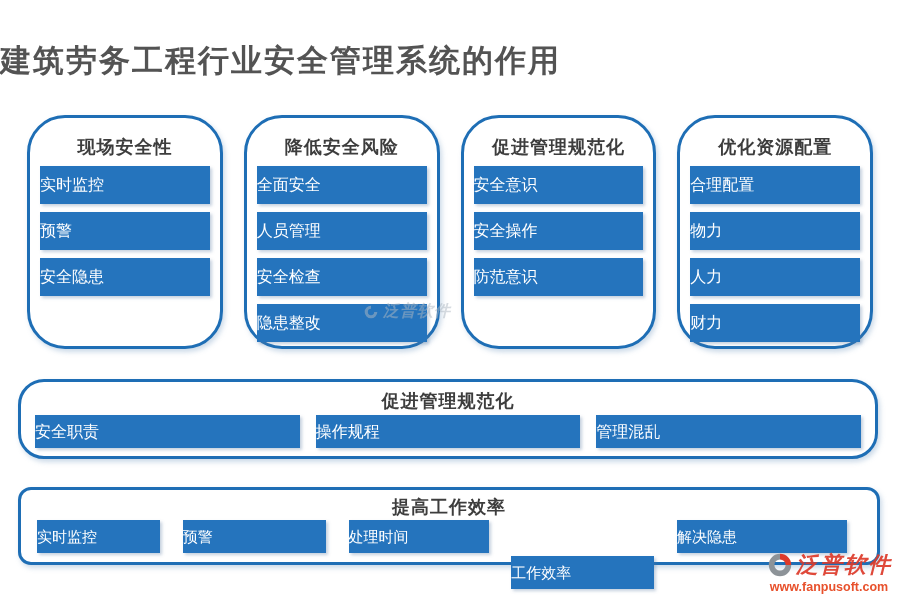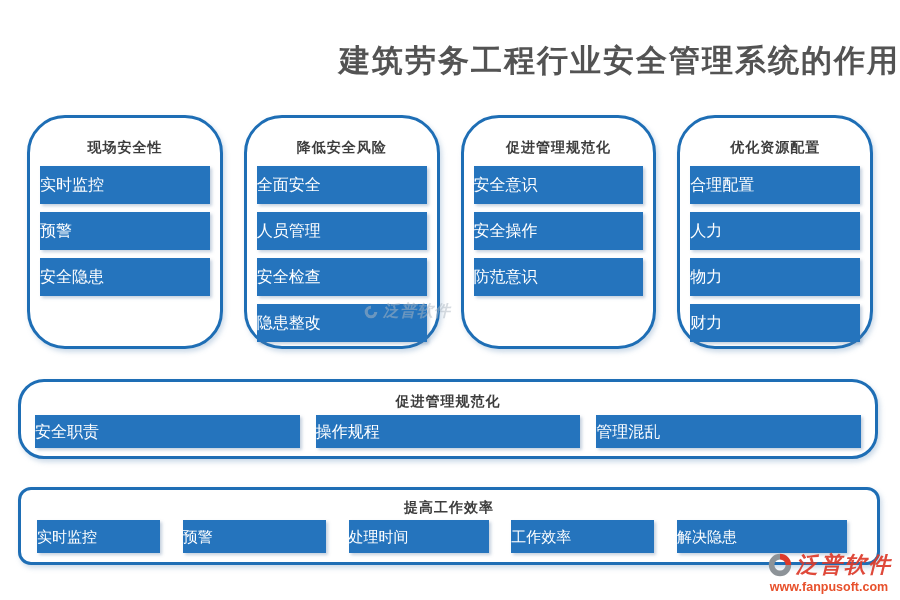--- a/index.html
+++ b/index.html
@@ -7,42 +7,42 @@
   .page {
     position: relative;
     width: 900px;
     height: 600px;
     background: #ffffff;
     font-family: "Liberation Sans", "DejaVu Sans", sans-serif;
     overflow: hidden;
   }
   .main-title {
     padding-top: 40px;
-    text-align: right;
+    text-align: left;
     font-size: 31px;
     font-weight: bold;
     color: #535353;
     letter-spacing: 2px;
   }
   
   .row1 { display: flex; gap: 21px; margin: 33px 27px 0 27px; }
   .row2 { display: flex; gap: 24px; margin: 30px 22px 0 18px; }
   .row3 { margin: 28px 20px 0 18px; }
   
   .card {
     background: #ffffff;
     border: 3px solid #1e6eb5;
     box-shadow: 2px 3px 5px rgba(110,150,190,.35);
   }
   .card-sm { flex: 1; border-radius: 38px; height: 234px; padding: 8px 10px 0 10px; }
   .card-md { flex: 1; border-radius: 26px; height: 80px; }
   .card-lg { border-radius: 13px; height: 78px; }
   .card-title {
     text-align: center;
-    font-size: 14px;
+    font-size: 18px;
     font-weight: bold;
     color: #3d3d3d;
     letter-spacing: 1px;
   }
   .card-sm .card-title { height: 40px; line-height: 42px; }
   .card-md .card-title { height: 33px; line-height: 38px; }
   .card-lg .card-title { height: 30px; line-height: 34px; }
   
   .btn {
     background: #2574bd;
@@ -54,21 +54,21 @@
     overflow: hidden;
   }
   .card-sm .btn { height: 38px; line-height: 38px; font-size: 16px; margin: 0 0 8px 0; }
   .btn-row { display: flex; gap: 16px; padding: 0 14px; }
   .card-md .btn { flex: 1; height: 33px; line-height: 33px; font-size: 16px; }
   .btn-row-lg { display: flex; justify-content: space-between; padding: 0 30px 0 16px; }
   .card-lg .btn { height: 33px; line-height: 33px; font-size: 15px; }
   .btn-row-lg .btn:nth-child(1) { width: 123px; }
   .btn-row-lg .btn:nth-child(2) { width: 143px; }
   .btn-row-lg .btn:nth-child(3) { width: 140px; }
-  .btn-row-lg .btn:nth-child(4) { width: 143px; }
+  .btn-row-lg .btn:nth-child(4) { width: 143px; margin-top: 36px; }
   .btn-row-lg .btn:nth-child(5) { width: 170px; }
   
   .ghost-wm {
     position: absolute;
     left: 362px;
     top: 301px;
     display: flex;
     align-items: center;
     gap: 3px;
     opacity: 0.5;
@@ -117,22 +117,22 @@
     </div>
     <div class="card card-sm">
       <div class="card-title">促进管理规范化</div>
       <div class="btn">安全意识</div>
       <div class="btn">安全操作</div>
       <div class="btn">防范意识</div>
     </div>
     <div class="card card-sm">
       <div class="card-title">优化资源配置</div>
       <div class="btn">合理配置</div>
+      <div class="btn">物力</div>
       <div class="btn">人力</div>
-      <div class="btn">物力</div>
       <div class="btn">财力</div>
     </div>
   </div>
 
   <div class="row2">
     <div class="card card-md">
       <div class="card-title">促进管理规范化</div>
       <div class="btn-row">
         <div class="btn">安全职责</div>
         <div class="btn">操作规程</div>

